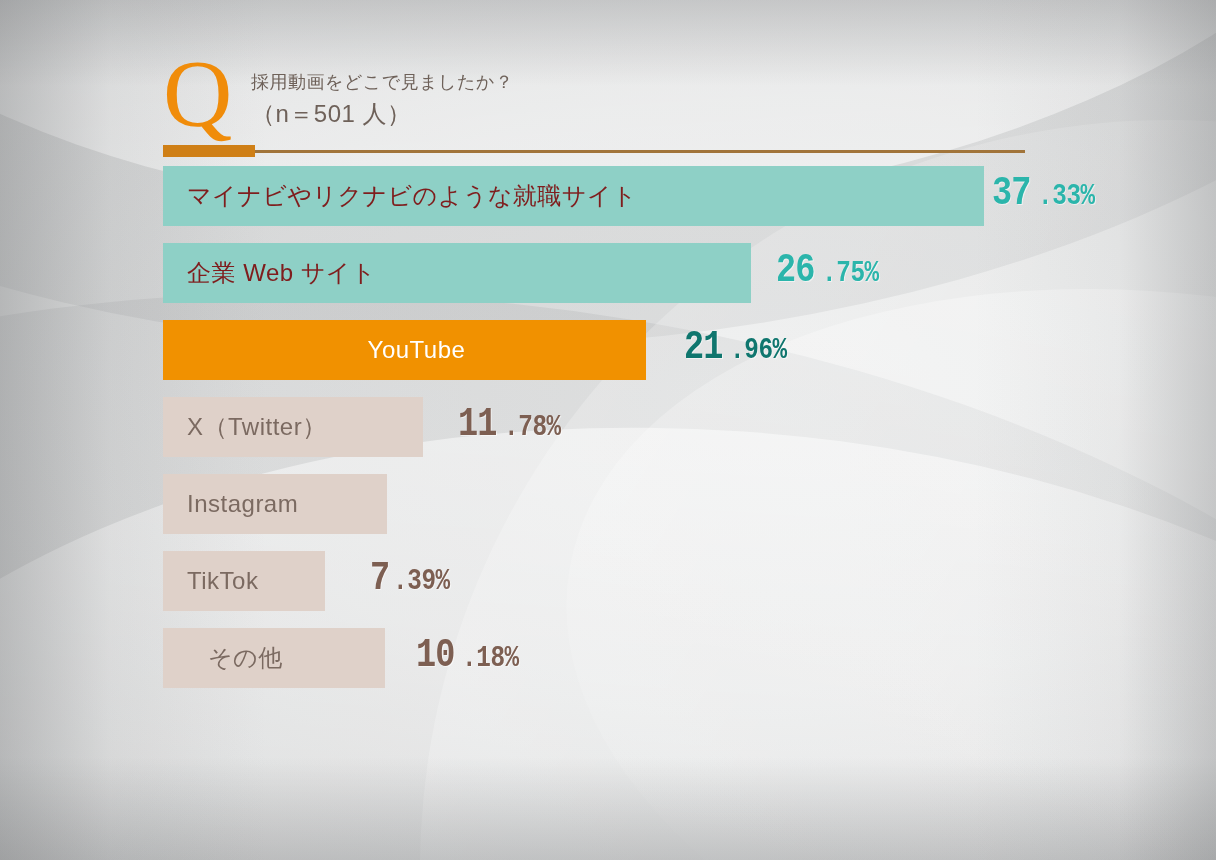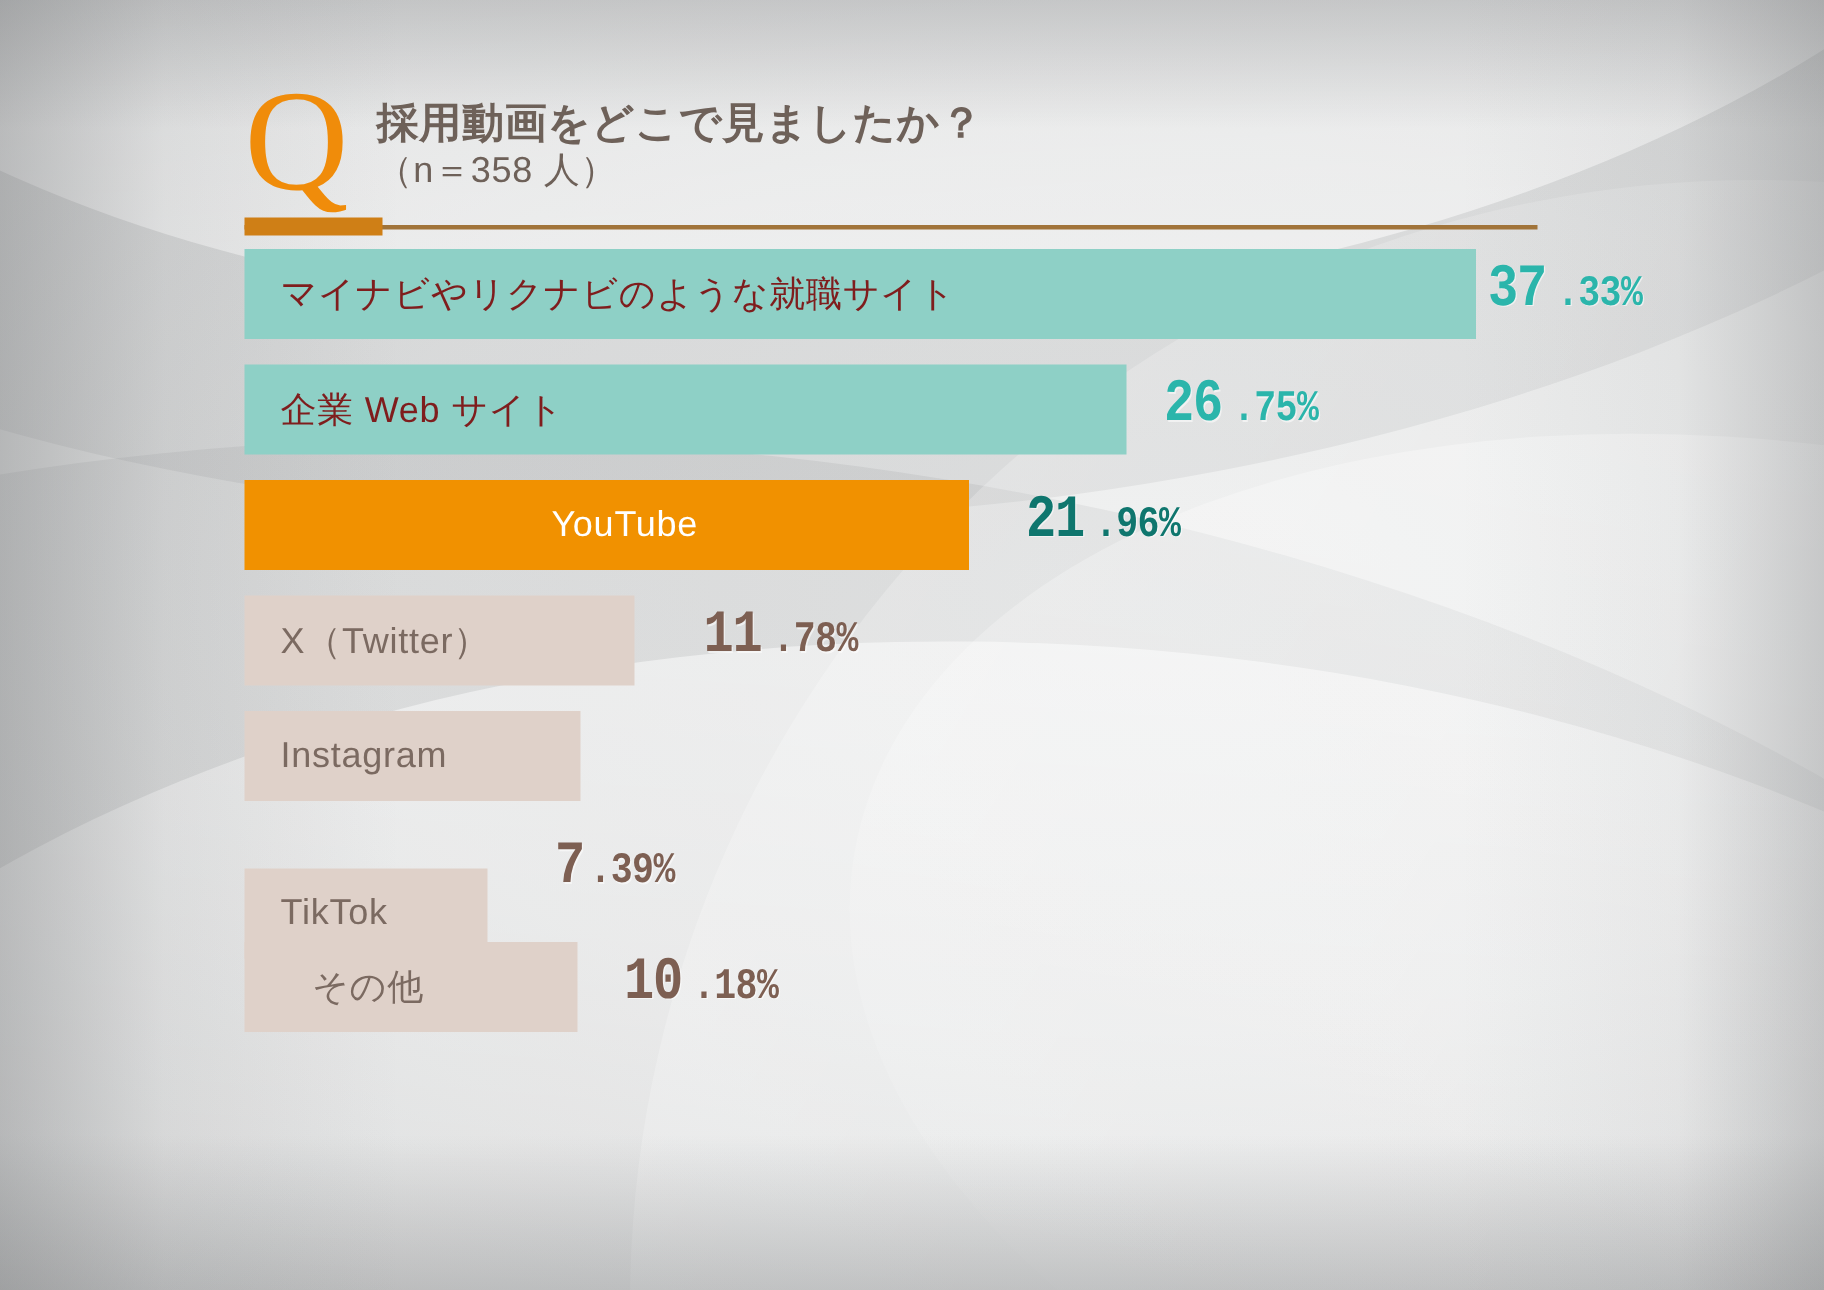--- a/index.html
+++ b/index.html
@@ -98,25 +98,24 @@
     font-family: "Liberation Serif", "DejaVu Serif", serif;
     letter-spacing: 0;
   }
   .q-title-block {
     position: absolute;
     left: 88px;
     top: 14px;
     color: #6e6159;
   }
   .q-line1 {
-    font-size: 28px;
+    font-size: 18px;
     line-height: 32px;
     letter-spacing: 0.5px;
     white-space: nowrap;
-    font-weight: bold;
   }
   .q-line2 {
     font-size: 24px;
     line-height: 32px;
     letter-spacing: 0.5px;
     white-space: nowrap;
   }
   .rule-thin {
     position: absolute;
     left: 0;
@@ -207,21 +206,21 @@
   <div class="swoosh sw4"></div>
   <div class="swoosh sw3"></div>
   <div class="swoosh sw5"></div>
   <div class="swoosh sw6"></div>
   <div class="bg-vignette"></div>
 
   <div id="header">
     <div class="q-mark">Q</div>
     <div class="q-title-block">
       <div class="q-line1">採用動画をどこで見ましたか？</div>
-      <div class="q-line2">（n＝358 人）</div>
+      <div class="q-line2">（n＝501 人）</div>
     </div>
     <div class="rule-thin"></div>
     <div class="rule-thick"></div>
   </div>
 
   <div id="chart">
       <div class="row">
         <div class="bar teal" style="width: 821px;">
           <span class="bar-label">マイナビやリクナビのような就職サイト</span>
         </div>
@@ -236,29 +235,29 @@
       <div class="row">
         <div class="bar orange" style="width: 483px;">
           <span class="bar-label">YouTube</span>
         </div>
         <div class="value orange" style="left: 521px;"><span class="int">21</span><span class="dec">.96%</span></div>
       </div>
       <div class="row">
         <div class="bar beige" style="width: 260px;">
           <span class="bar-label">X（Twitter）</span>
         </div>
-        <div class="value beige" style="left: 306px;"><span class="int">11</span><span class="dec">.78%</span></div>
+        <div class="value beige" style="left: 295px;"><span class="int">11</span><span class="dec">.78%</span></div>
       </div>
       <div class="row">
         <div class="bar beige" style="width: 224px;">
           <span class="bar-label">Instagram</span>
         </div>
       </div>
       <div class="row">
-        <div class="bar beige" style="width: 162px; margin-top: 28px;">
+        <div class="bar beige" style="width: 162px;">
           <span class="bar-label">TikTok</span>
         </div>
         <div class="value beige" style="left: 207px; text-align: right;"><span class="int">7</span><span class="dec">.39%</span></div>
       </div>
       <div class="row">
         <div class="bar beige" style="width: 222px; padding-left: 21px;">
           <span class="bar-label">その他</span>
         </div>
         <div class="value beige" style="left: 253px;"><span class="int">10</span><span class="dec">.18%</span></div>
       </div>

